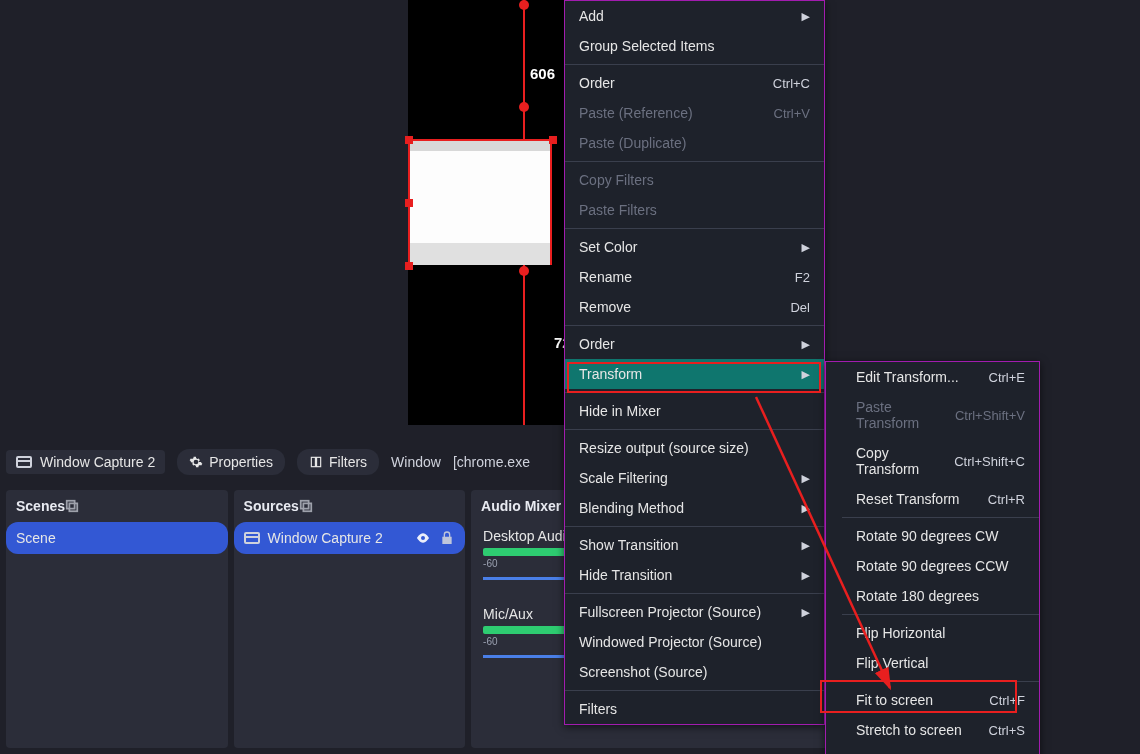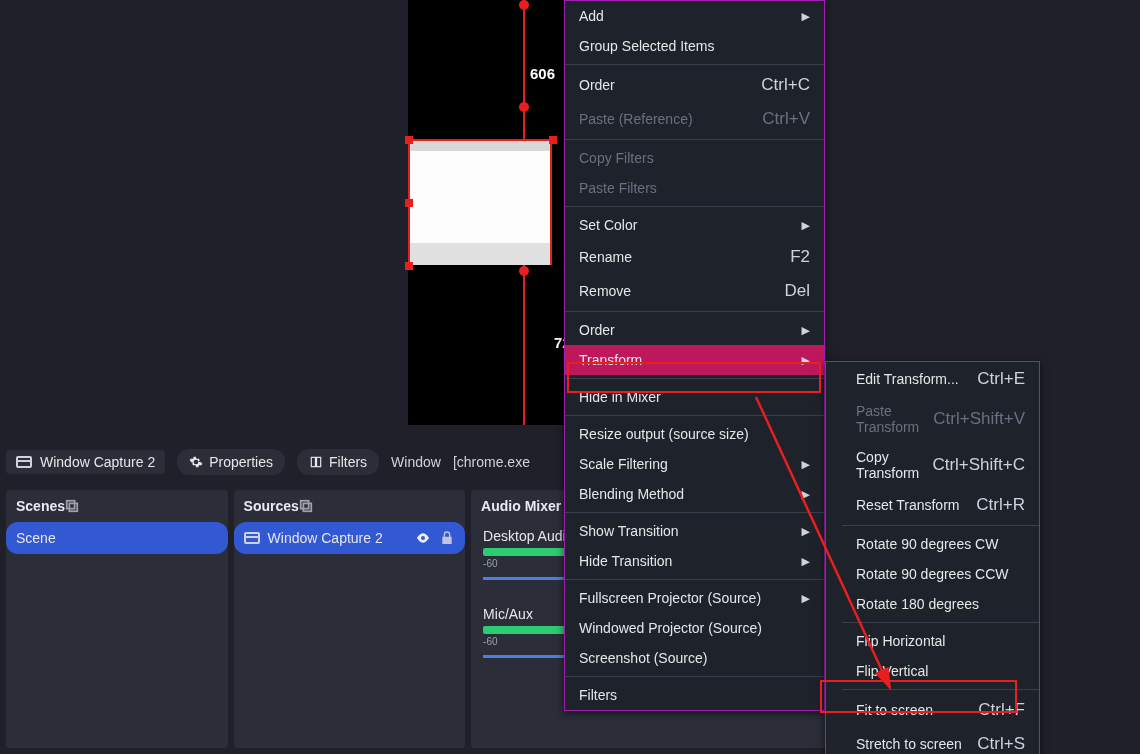--- a/index.html
+++ b/index.html
@@ -83,24 +83,24 @@
   position: absolute; background: #1e222b; border: 1px solid #a21caf;
   box-shadow: 0 2px 8px rgba(0,0,0,.6);
 }
 .ctx-main { left: 564px; top: 0; width: 261px; }
 .ctx-sub  { left: 825px; top: 361px; width: 215px; padding-left: 16px; }
 .ctx-item {
   display: flex; align-items: center; justify-content: space-between;
   padding: 7px 14px; color: #e6e6e6; cursor: default; position: relative;
 }
 .ctx-item.disabled { color: #6b7080; }
-.ctx-item.highlight { background: #be185d; }
+.ctx-item.highlight { background: #0f766e; }
 .ctx-sep { height: 1px; background: #3a3f4d; margin: 3px 0; }
 .ctx-arrow { font-size: 11px; color: #cfd2dc; }
-.ctx-short { color: #cfd2dc; font-size: 17px; }
+.ctx-short { color: #cfd2dc; font-size: 13px; }
 .ctx-item.disabled .ctx-short { color: #6b7080; }
 
 .mark1 {
   position: absolute; left: 567px; top: 362px; width: 254px; height: 31px;
   border: 2px solid #e81f1f; pointer-events: none;
 }
 .mark2 {
   position: absolute; left: 820px; top: 680px; width: 197px; height: 33px;
   border: 2px solid #e81f1f; pointer-events: none;
 }
@@ -232,20 +232,23 @@
     </div>
     <div class="ctx-sep"></div>
     <div class="ctx-item">
       <span>Order</span>
       <span class="ctx-short">Ctrl+C</span>
     </div>
     <div class="ctx-item disabled">
       <span>Paste (Reference)</span>
       <span class="ctx-short">Ctrl+V</span>
     </div>
+    <div class="ctx-item disabled">
+      <span>Paste (Duplicate)</span>
+    </div>
     <div class="ctx-sep"></div>
     <div class="ctx-item disabled">
       <span>Copy Filters</span>
     </div>
     <div class="ctx-item disabled">
       <span>Paste Filters</span>
     </div>
     <div class="ctx-sep"></div>
     <div class="ctx-item">
       <span>Set Color</span>

